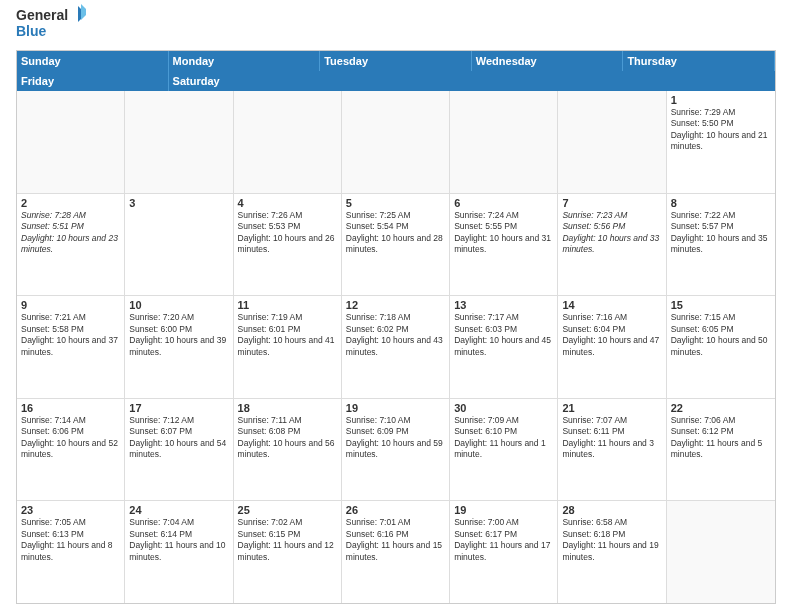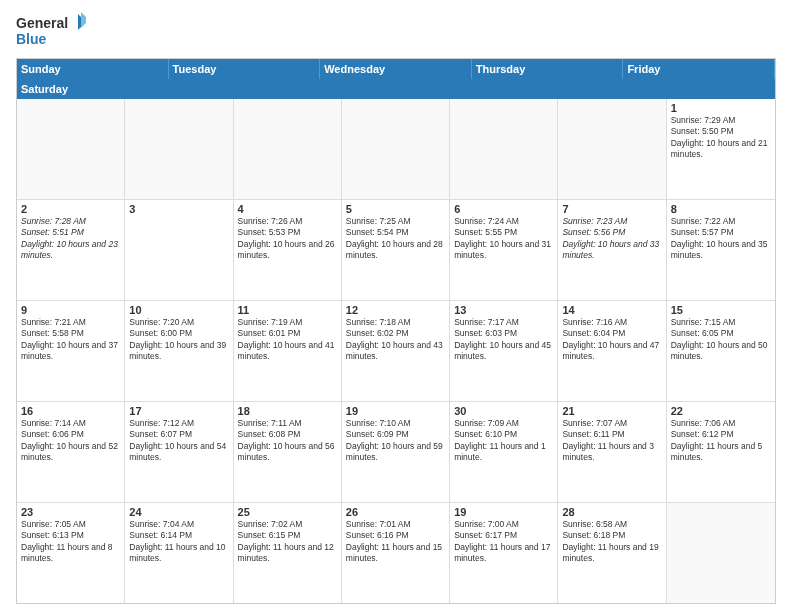--- a/index.html
+++ b/index.html
@@ -7,21 +7,21 @@
       font-family: Arial, sans-serif;
       background: #fff;
       width: 792px;
       height: 612px;
       overflow: hidden;
     }
     .page {
       width: 792px;
       height: 612px;
       background: #fff;
-      padding: 12px 16px 8px 16px;
+      padding: 4px 16px 8px 16px;
       display: flex;
       flex-direction: column;
     }
     .header {
       display: flex;
       justify-content: space-between;
       align-items: flex-start;
       margin-bottom: 6px;
     }
     .logo {
@@ -113,20 +113,21 @@
 </div>
     <div class="title-area">
       <div class="main-title"></div>
       <div class="subtitle"></div>
     </div>
   </div>
 
   <div class="calendar">
     <div class="cal-header">
     <div class="cal-header-cell">Sunday</div>
+        <div class="cal-header-cell">Monday</div>
         <div class="cal-header-cell">Tuesday</div>
         <div class="cal-header-cell">Wednesday</div>
         <div class="cal-header-cell">Thursday</div>
         <div class="cal-header-cell">Friday</div>
         <div class="cal-header-cell">Saturday</div>
       </div>
     <div class="cal-body">
     <div class="cal-row">
           <div class="cal-cell empty"></div>
           <div class="cal-cell empty"></div>

